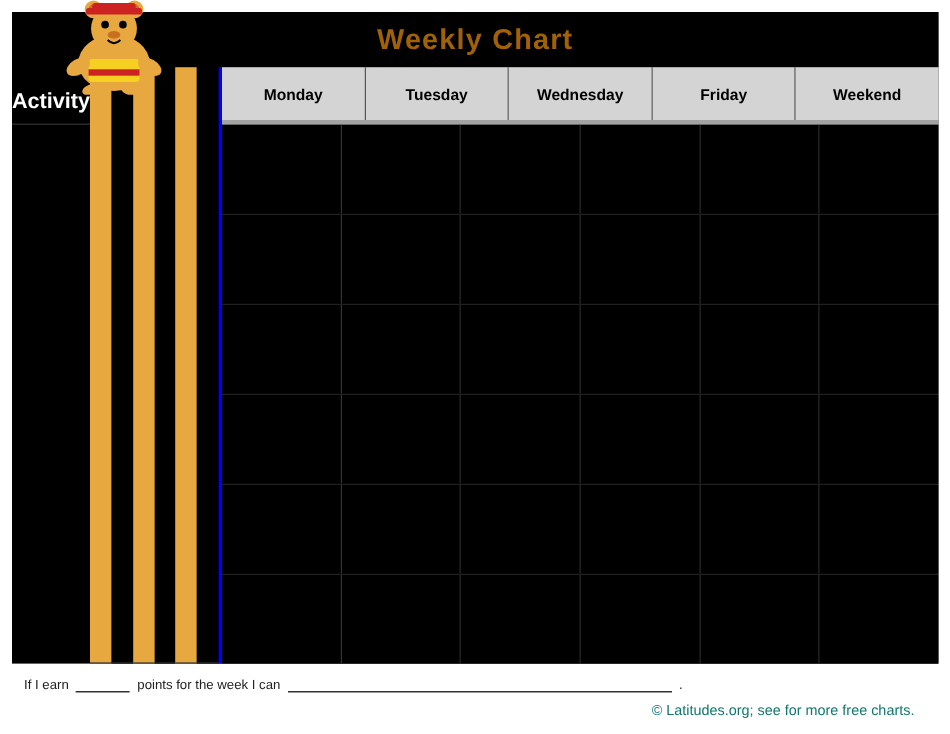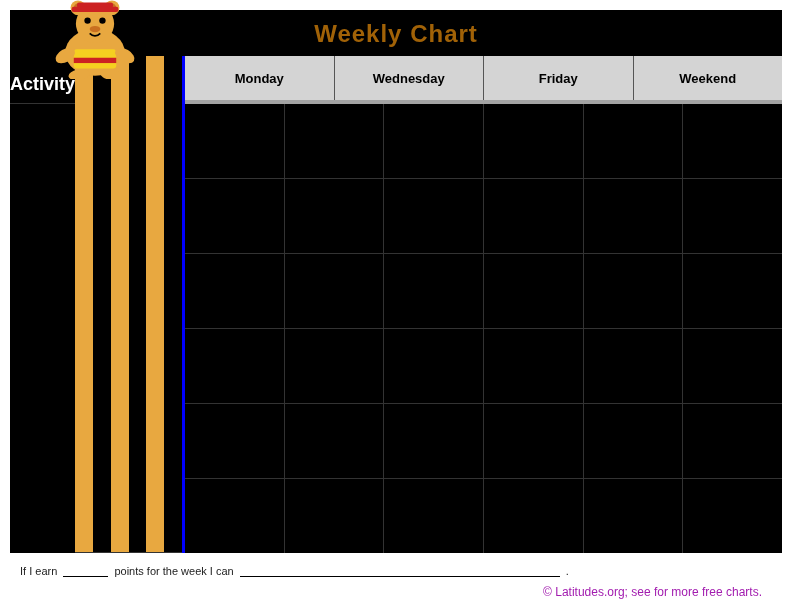--- a/index.html
+++ b/index.html
@@ -166,21 +166,21 @@
       display: inline-block;
       width: 320px;
       border-bottom: 1px solid #000;
       vertical-align: bottom;
       margin: 0 3px;
     }
 
     .copyright {
       text-align: right;
       font-size: 12px;
-      color: #a21caf;
+      color: #0f766e;
       padding: 2px 10px 8px 0;
     }
 
     
     .bear-container {
       position: absolute;
       top: -62px;
       left: 35px;
       width: 100px;
       height: 80px;
@@ -243,20 +243,21 @@
         <div class="activity-row filled"></div>
         <div class="activity-row empty"></div>
         <div class="activity-row filled"></div>
         <div class="activity-row empty"></div>
       </div>
 
       <div class="days-col-wrapper">
 
         <div class="days-header-row">
           <div class="day-header">Monday</div>
+          <div class="day-header">Tuesday</div>
           <div class="day-header">Wednesday</div>
           <div class="day-header">Friday</div>
           <div class="day-header">Weekend</div>
         </div>
 
         <div class="days-body">
           <div class="data-row">
             <div class="data-cell"></div>
             <div class="data-cell"></div>
             <div class="data-cell"></div>

